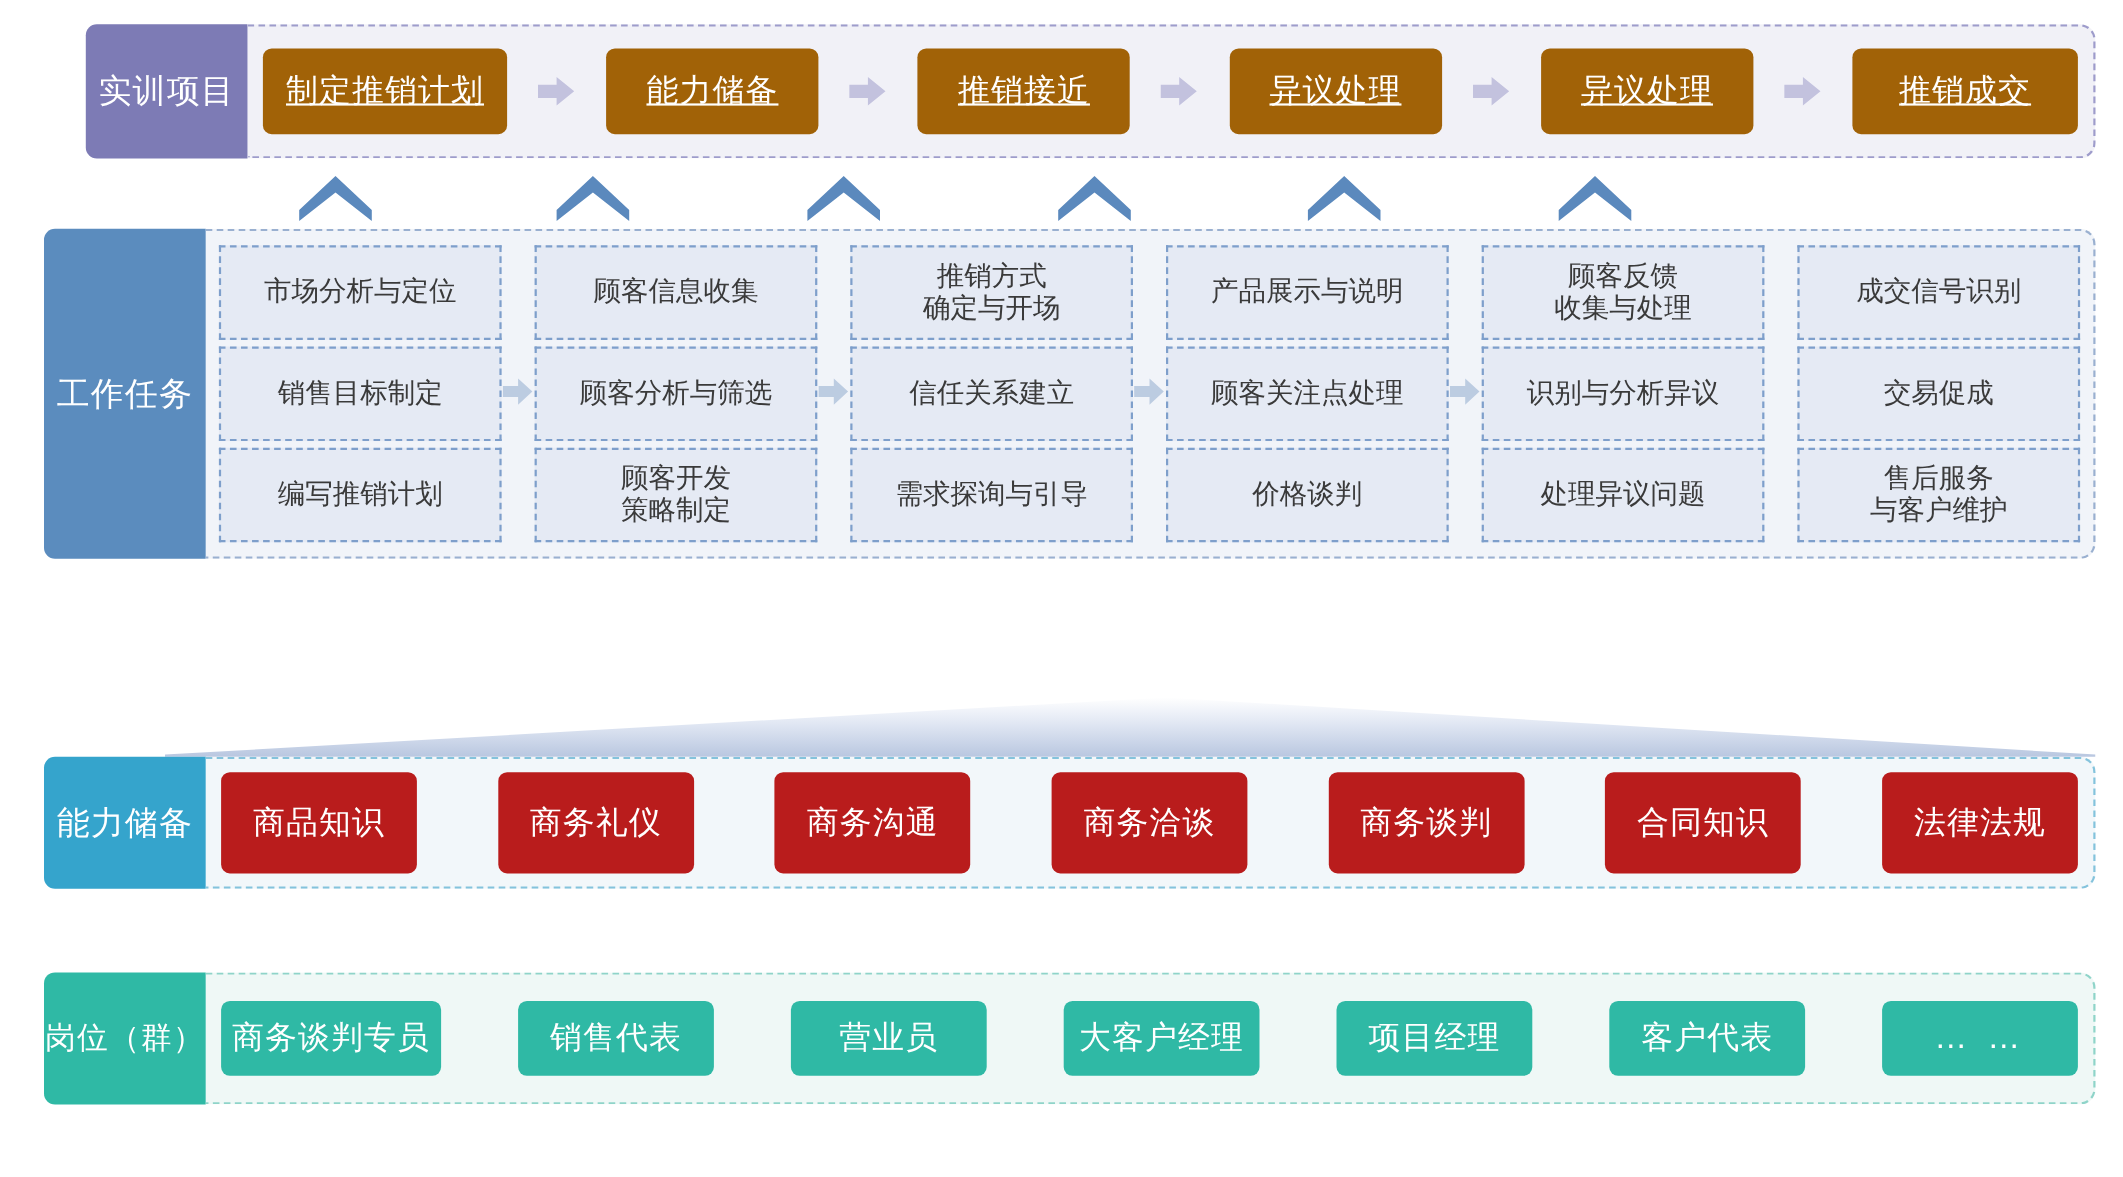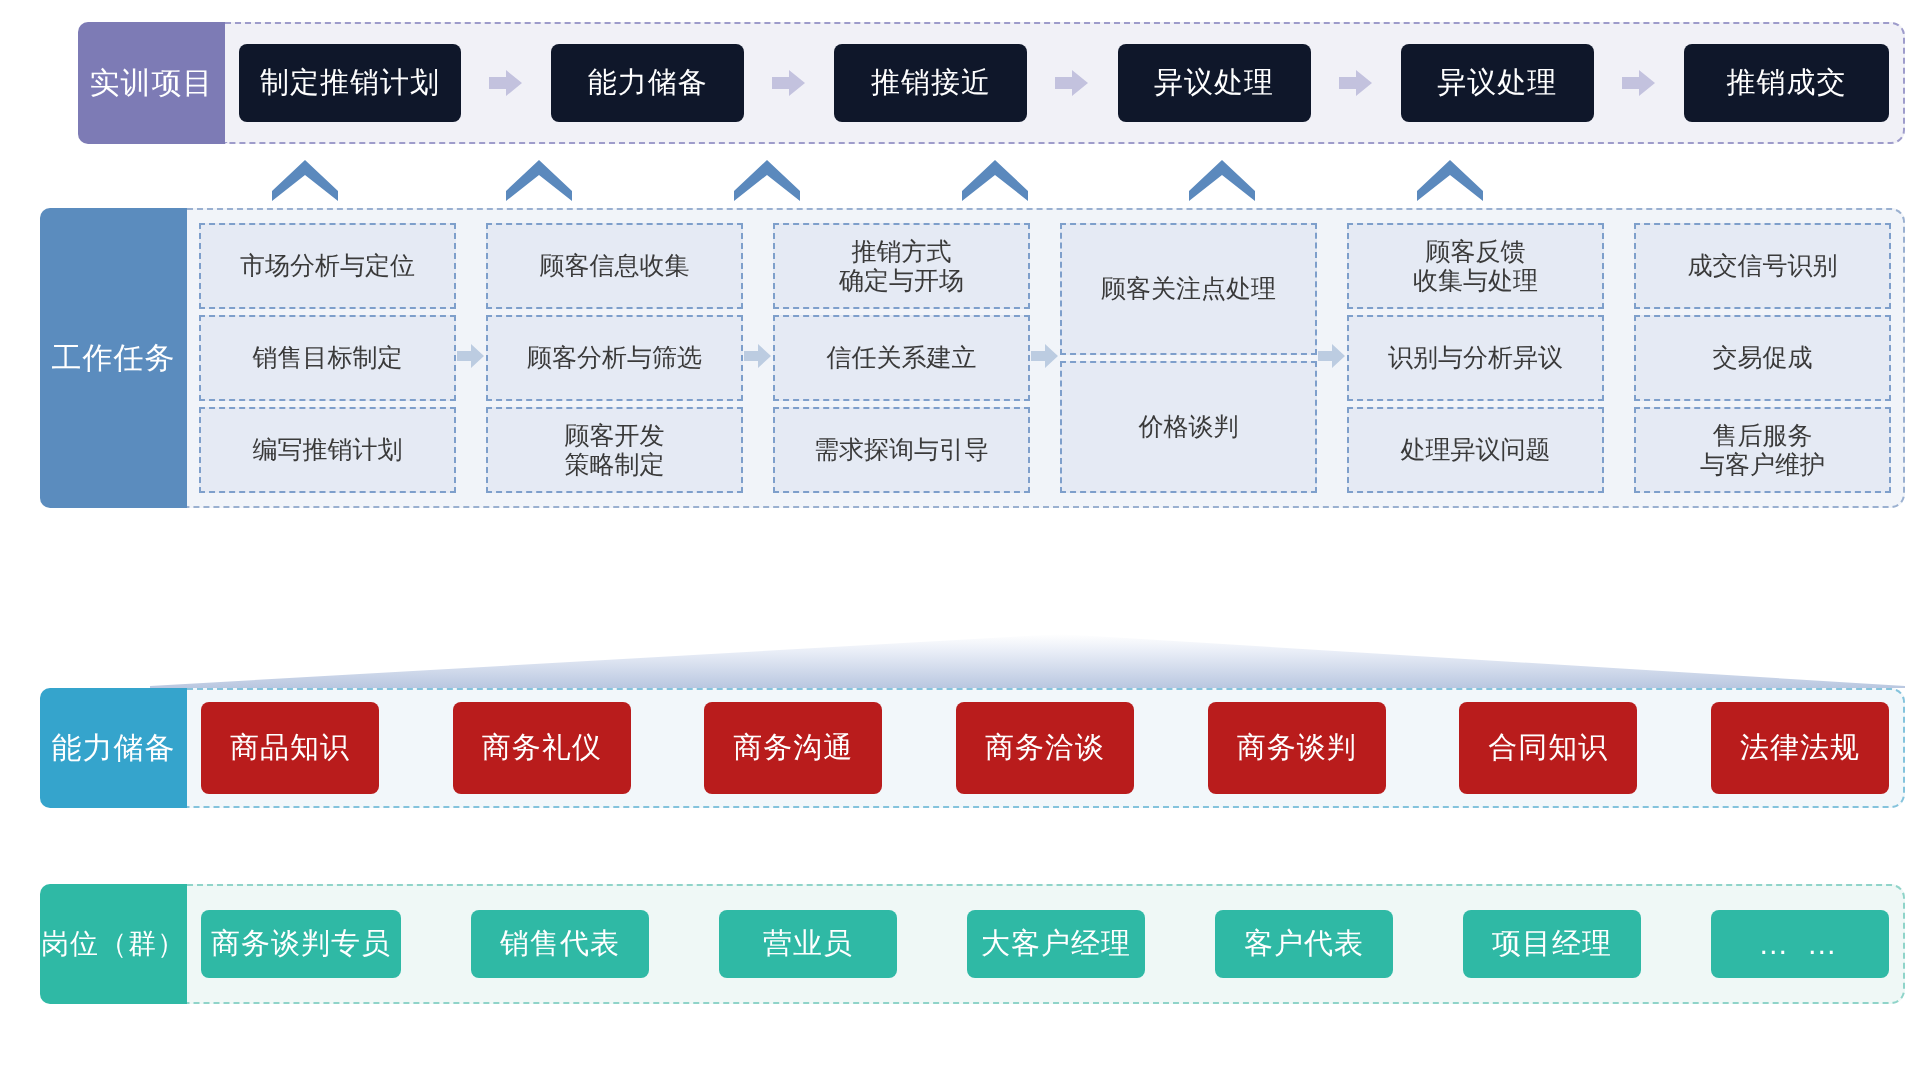--- a/index.html
+++ b/index.html
@@ -70,26 +70,27 @@
     border-radius: 0 14px 14px 0;
     padding: 0 14px;
     justify-content: space-between;
   }
   .proj-chip {
     flex: 0 0 auto;
     height: 78px;
     display: flex;
     align-items: center;
     justify-content: center;
-    background: #0f172a;
+    background: #a16207;
     color: #ffffff;
     font-size: 29px;
     border-radius: 8px;
     letter-spacing: 1px;
     box-sizing: border-box;
+    text-decoration: underline;
   }
   .proj-arrow {
     flex: 0 0 auto;
     width: 34px;
     height: 30px;
     opacity: 0.55;
   }
 
   
   #chevrons {
@@ -359,20 +360,21 @@
 
       <div class="task-sep">
         <span>
           <svg viewBox="0 0 28 26" width="28" height="26">
               <path d="M0 8 H14 V1 L27 13 L14 25 V18 H0 Z" fill="#a7bcd8"></path>
             </svg>
         </span>
       </div>
 
       <div class="task-col">
+        <div class="task-cell">产品展示与说明</div>
         <div class="task-cell">顾客关注点处理</div>
         <div class="task-cell">价格谈判</div>
       </div>
 
       <div class="task-sep">
         <span>
           <svg viewBox="0 0 28 26" width="28" height="26">
               <path d="M0 8 H14 V1 L27 13 L14 25 V18 H0 Z" fill="#a7bcd8"></path>
             </svg>
         </span>
@@ -420,19 +422,19 @@
     </div>
   </div>
 
   <div class="row" id="row-jobs">
     <div class="row-label">岗位（群）</div>
     <div class="row-panel">
       <div class="job-chip">商务谈判专员</div>
       <div class="job-chip">销售代表</div>
       <div class="job-chip">营业员</div>
       <div class="job-chip">大客户经理</div>
+      <div class="job-chip">项目经理</div>
       <div class="job-chip">客户代表</div>
-      <div class="job-chip">项目经理</div>
       <div class="job-chip ellipsis">… …</div>
     </div>
   </div>
 
 </div>
 
 </body></html>

